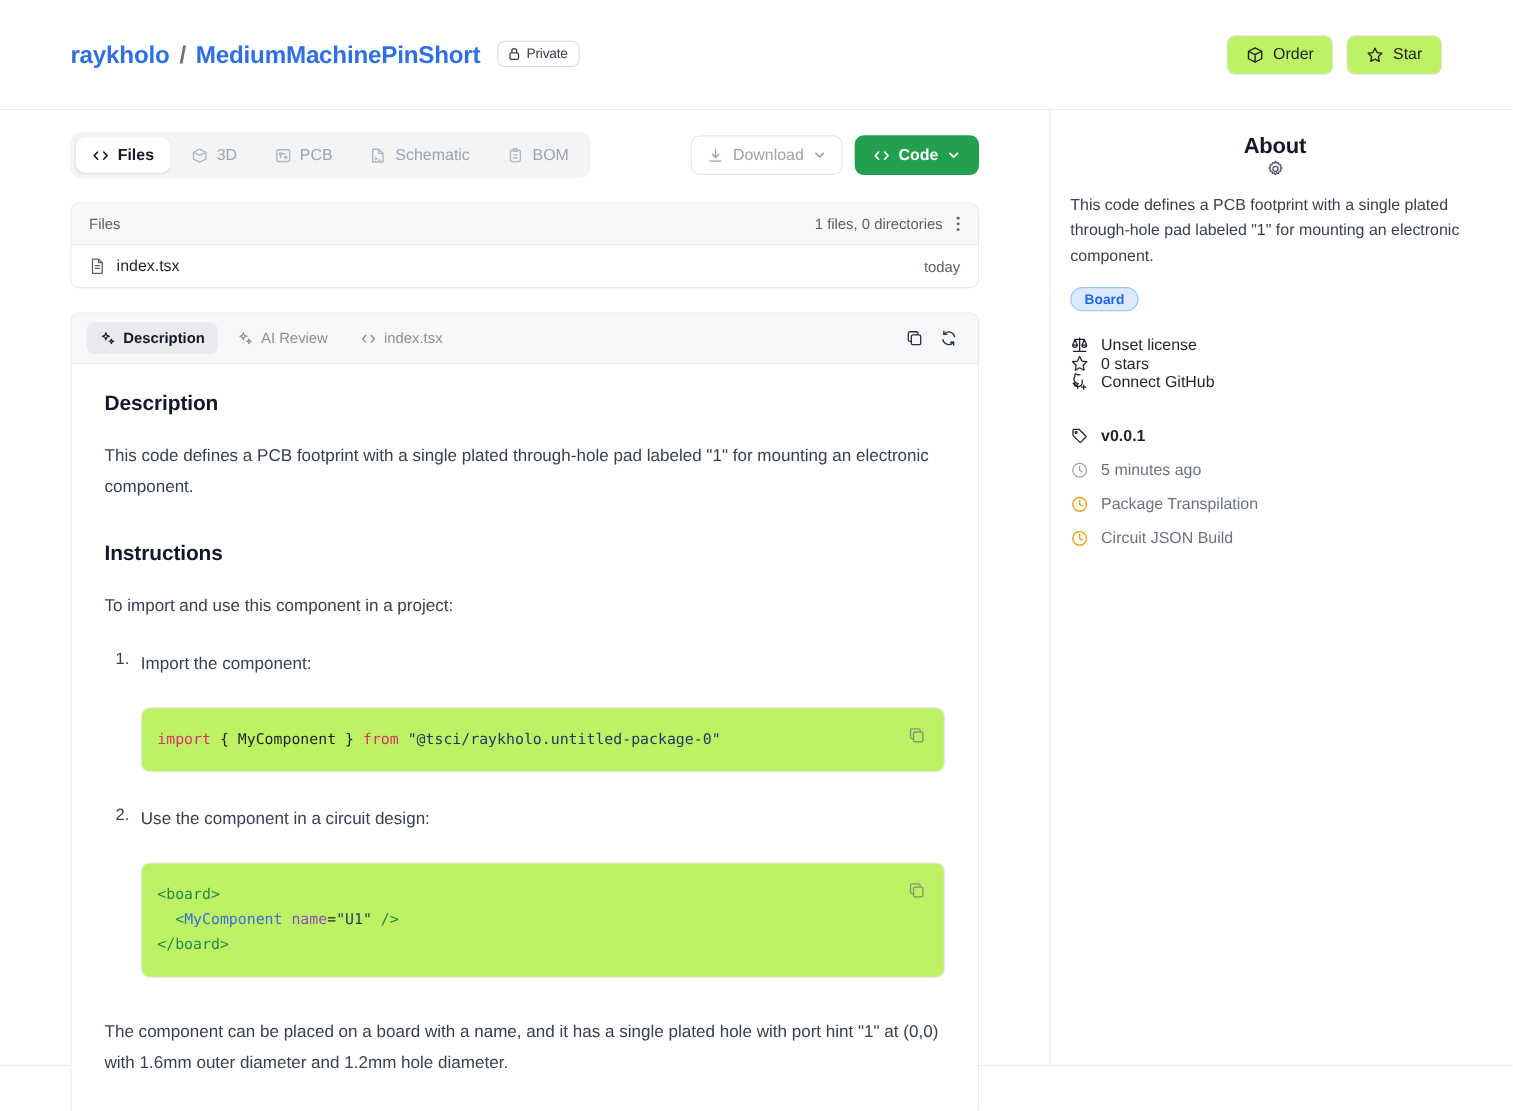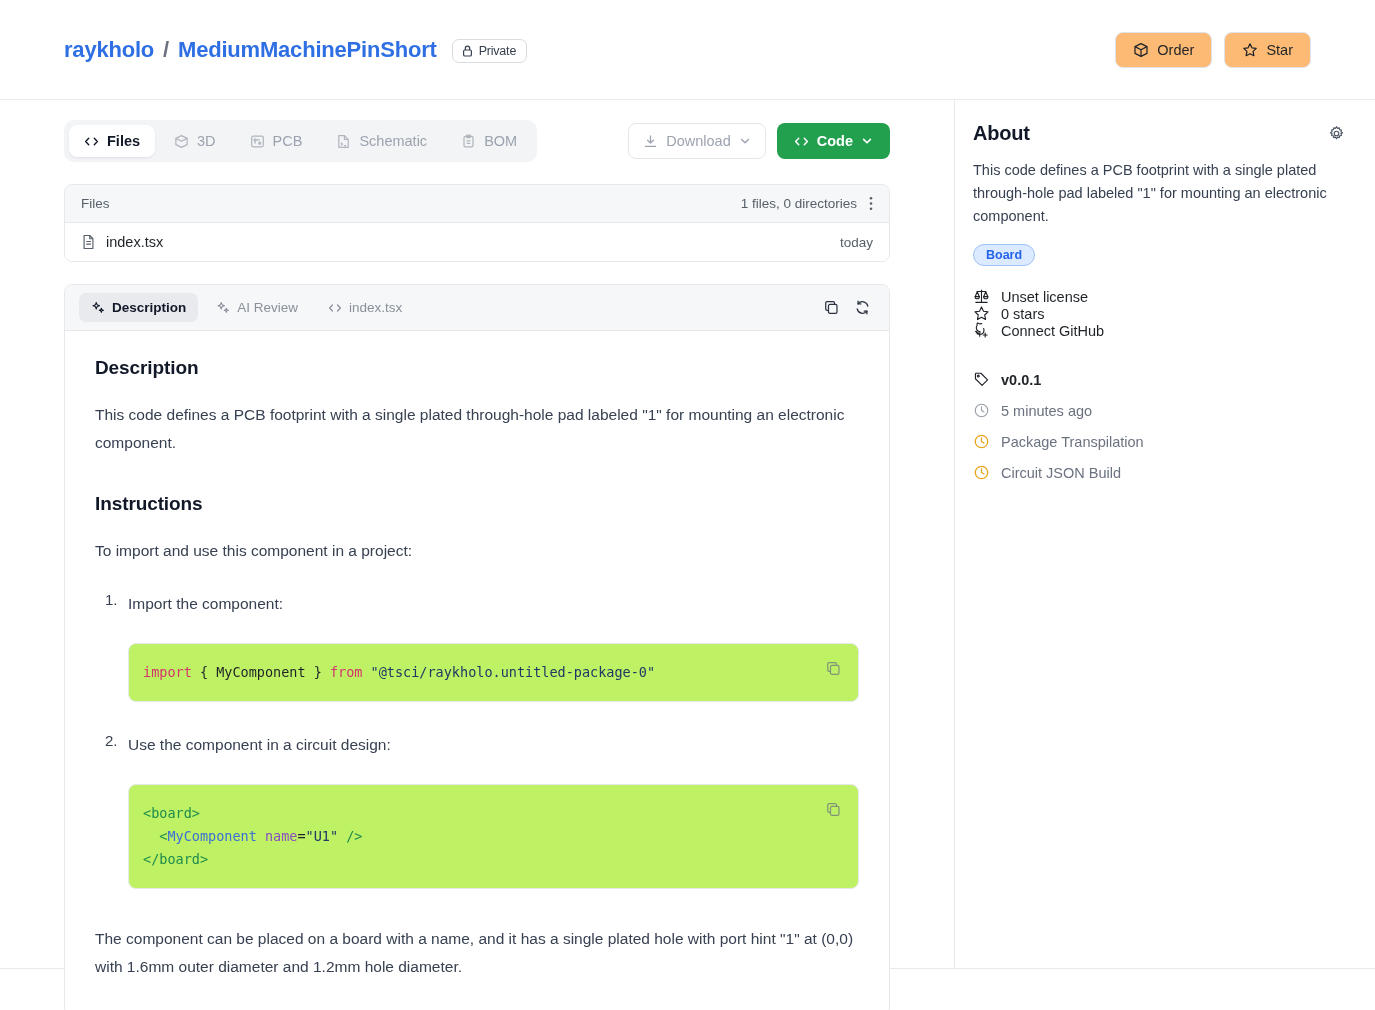--- a/index.html
+++ b/index.html
@@ -16,21 +16,21 @@
   .topbar {
     height: 100px;
     border-bottom: 1px solid #e8eaed;
     display: flex;
     align-items: center;
     justify-content: space-between;
     padding: 0 64px 0 64px;
   }
   .repo-path {
     display: flex;
-    align-items: flex-end;
+    align-items: flex-start;
     gap: 9px;
     font-size: 22px;
     font-weight: 700;
     letter-spacing: -0.2px;
   }
   .repo-owner { color: #2f6fe4; }
   .repo-slash { color: #6b7280; font-weight: 600; }
   .repo-name  { color: #2f6fe4; }
   .private-badge {
     display: inline-flex;
@@ -45,21 +45,21 @@
     background: #fff;
     margin-left: 6px;
   }
   .hdr-actions { display: flex; gap: 12px; }
   .hdr-btn {
     display: inline-flex;
     align-items: center;
     gap: 8px;
     border: 1px solid #dfe2e6;
     border-radius: 8px;
-    background: #fdba74;
+    background: #bef264;
     padding: 9px 17px;
     font-size: 14.5px;
     color: #1f2328;
     cursor: pointer;
   }
 
   
   .page { display: flex; height: 868px; }
   .main-col {
     width: 955px;
@@ -205,20 +205,21 @@
 
   .tail-para {
     margin-top: 36px;
     font-size: 15.5px; line-height: 28px; color: #374151; max-width: 820px;
   }
 
   
   .side-head {
     display: flex; align-items: center; justify-content: space-between;
     margin-bottom: 14px;
+    flex-direction: column;
   }
   .side-title { font-size: 20px; font-weight: 700; color: #111827; letter-spacing: -0.2px; }
   .side-desc { font-size: 14.5px; line-height: 23px; color: #374151; margin-bottom: 16px; }
   .tag-pill {
     display: inline-block;
     background: #dbeafe; color: #2563eb;
     border: 1px solid #9cc2f5;
     border-radius: 999px;
     padding: 3px 12px;
     font-size: 12.5px; font-weight: 600;

